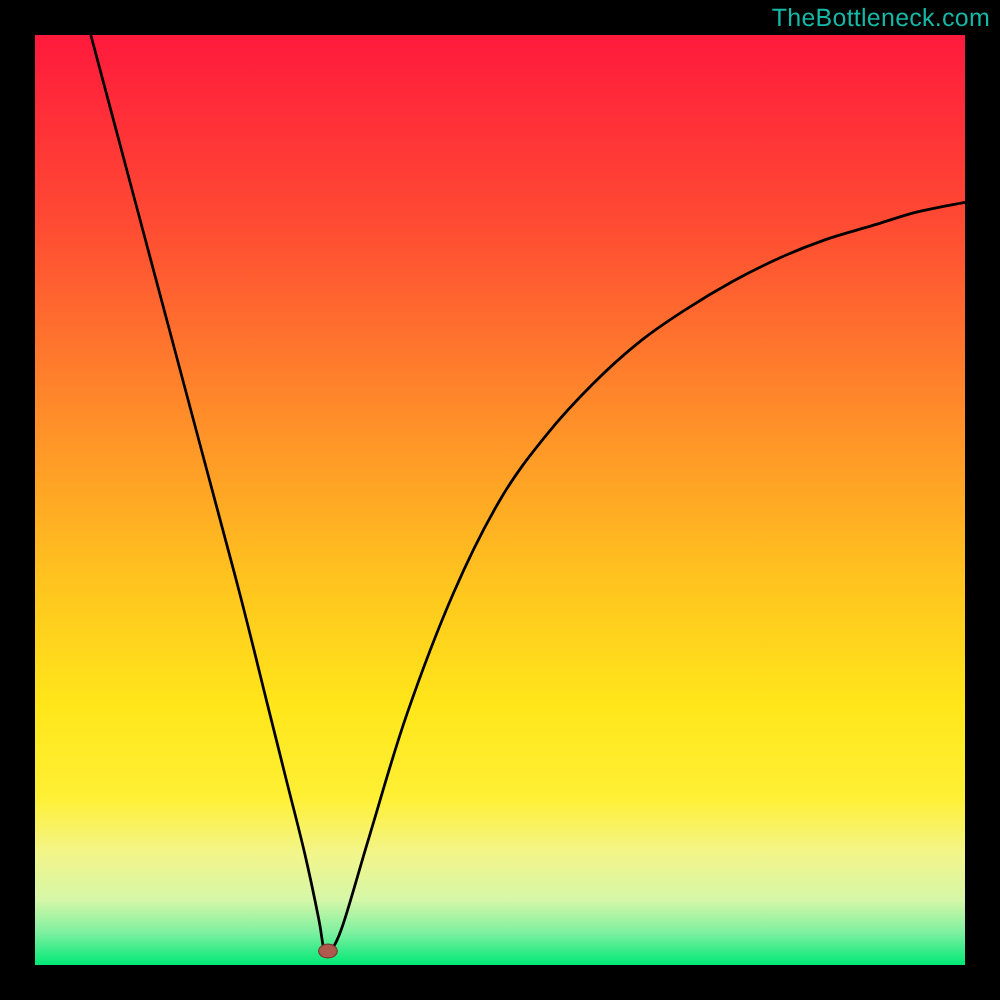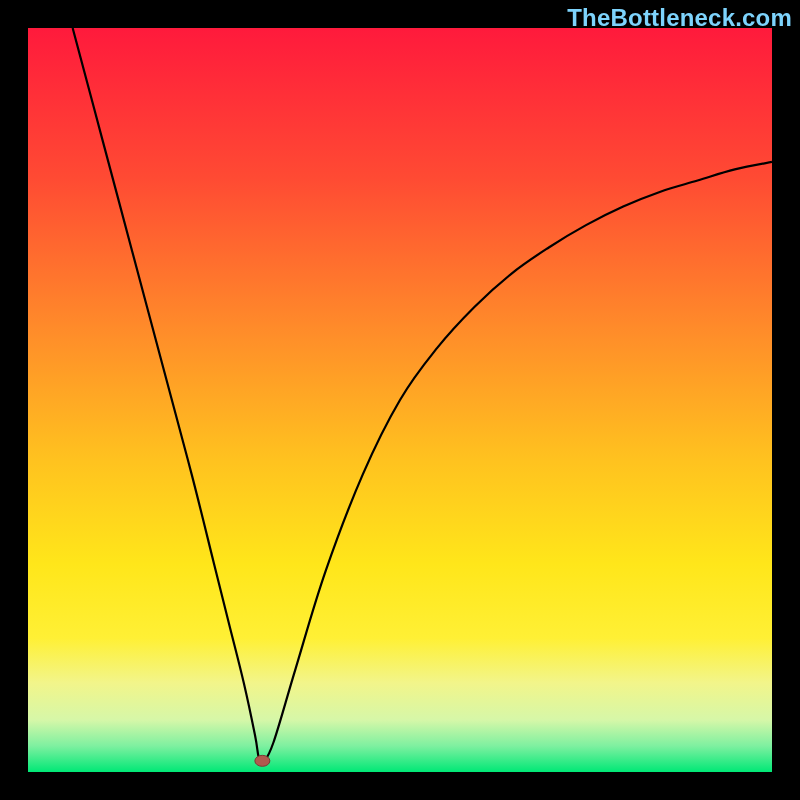--- a/index.html
+++ b/index.html
@@ -21,23 +21,23 @@
     left: 28px;
     top: 28px;
     width: 744px;
     height: 744px;
     overflow: hidden;
   }
   .watermark {
     position: absolute;
     top: 4px;
     right: 8px;
-    color: #7dd3fc;
-    font-size: 24px;
-    font-weight: 700;
+    color: #14b8a6;
+    font-size: 20px;
+    font-weight: 400;
     letter-spacing: 0.2px;
     user-select: none;
   }
   svg { display: block; }
 </style>
 </head>
 <body>
 
 <div class="frame">
   <div class="plot">

